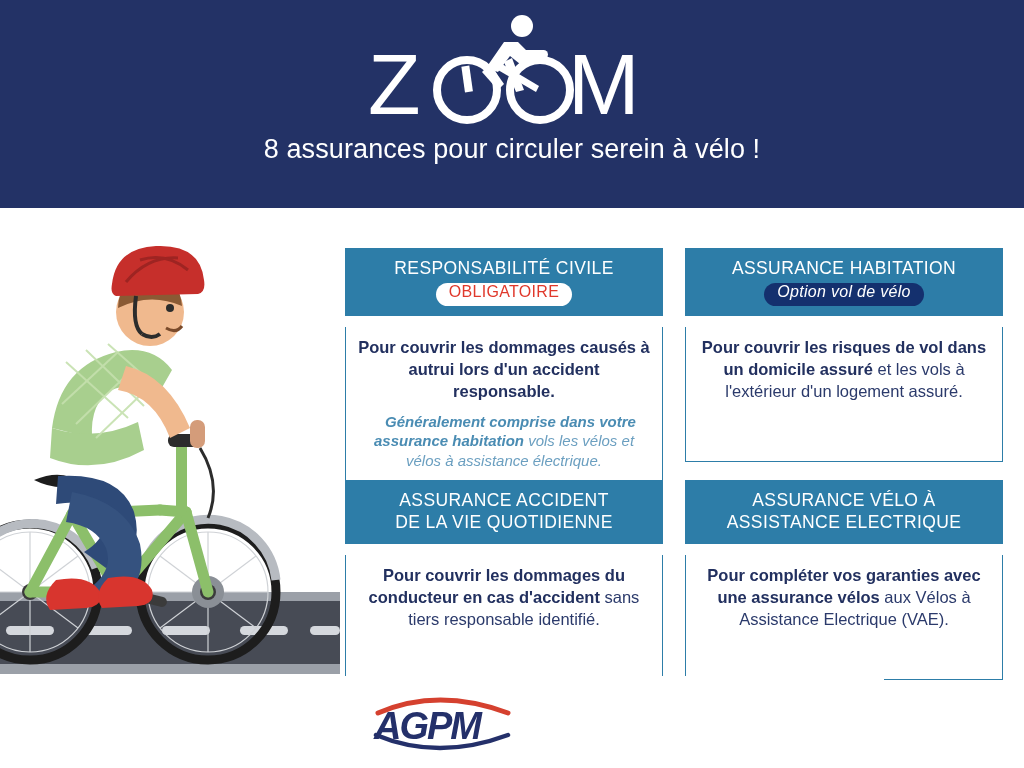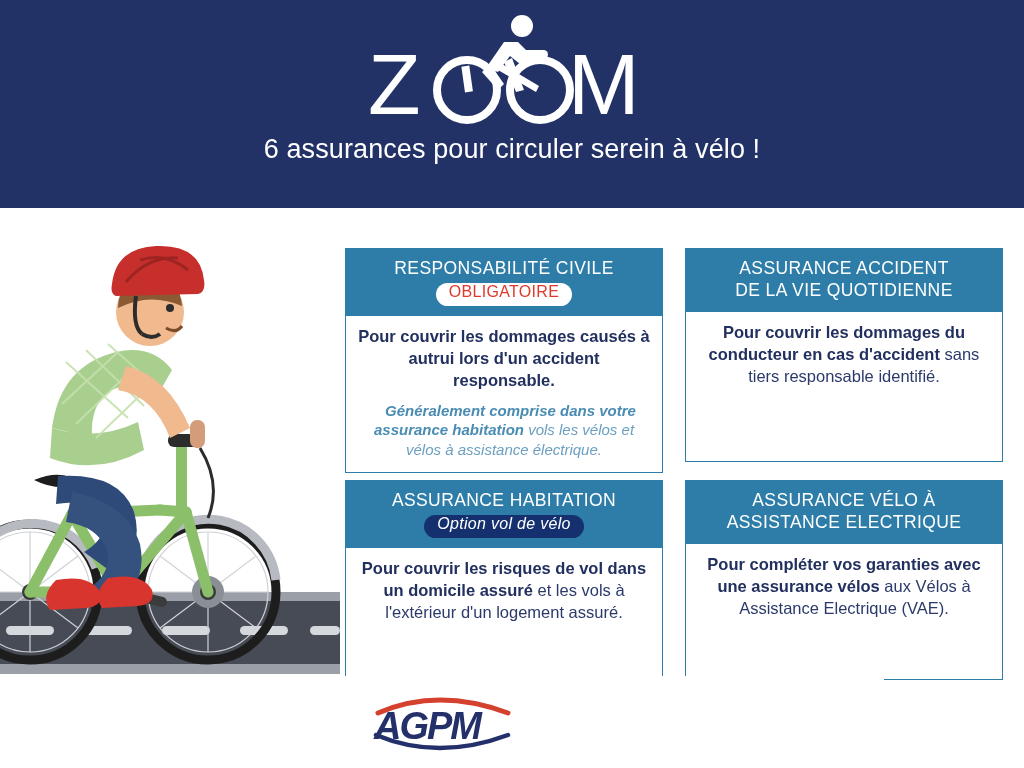--- a/index.html
+++ b/index.html
@@ -39,20 +39,21 @@
     position:absolute; left:345px; top:248px;
     width:660px; height:432px;
     display:grid;
     grid-template-columns:318px 318px;
     grid-template-rows:214px 200px;
     column-gap:22px; row-gap:18px;
   }
   .card {
     display:flex; flex-direction:column;
     background:#ffffff;
+    gap:11px;
   }
   .card-header {
     background:#2d7da8;
     color:#ffffff;
     padding:9px 10px 10px;
     text-align:center;
     flex:0 0 auto;
   }
   .card-header.tall { min-height:62px; }
   .card-title {
@@ -120,21 +121,21 @@
           <path d="M128 52 L142 72 L136 78 L120 60 Z"></path>
           <path d="M150 46 L162 78 L154 80 L142 50 Z"></path>
           <rect x="160" y="40" width="11" height="11" rx="5.5"></rect>
 
           <path d="M140 52 L177 74 L174 80 L136 58 Z"></path>
 
           <rect x="101" y="54" width="8" height="26" transform="rotate(-8 105 66)"></rect>
         </g>
       </svg>
     </div>
-    <div class="banner-subtitle">6 assurances pour circuler serein à vélo !</div>
+    <div class="banner-subtitle">8 assurances pour circuler serein à vélo !</div>
   </div>
 
   <div class="illustration">
     <svg width="340" height="462" viewBox="0 0 340 462">
 
       <rect x="0" y="388" width="340" height="68" fill="#474b55"></rect>
       <rect x="0" y="380" width="340" height="9" fill="#9ba0a8"></rect>
       <rect x="0" y="452" width="340" height="10" fill="#9ba0a8"></rect>
       <g fill="#d5d8dd">
         <rect x="6" y="414" width="48" height="9" rx="4.5"></rect>
@@ -246,39 +247,39 @@
         <div class="body-main">
           <b>Pour couvrir les dommages causés à autrui lors d'un accident responsable.</b><span></span>
         </div>
         <div class="note">
           <b>Généralement comprise dans votre assurance habitation</b><span> vols les vélos et vélos à assistance électrique.</span>
         </div>
       </div>
     </div>
 
     <div class="card">
+      <div class="card-header">
+        <div class="card-title">ASSURANCE HABITATION</div>
+        <span class="badge badge-option">Option vol de vélo</span>
+      </div>
+      <div class="card-body">
+        <div class="body-main">
+          <b>Pour couvrir les risques de vol dans un domicile assuré</b><span> et les vols à l'extérieur d'un logement assuré.</span>
+        </div>
+      </div>
+    </div>
+
+    <div class="card">
       <div class="card-header tall">
         <div class="card-title">ASSURANCE ACCIDENT</div>
         <div class="card-title">DE LA VIE QUOTIDIENNE</div>
       </div>
       <div class="card-body">
         <div class="body-main">
           <b>Pour couvrir les dommages du conducteur en cas d'accident</b><span> sans tiers responsable identifié.</span>
-        </div>
-      </div>
-    </div>
-
-    <div class="card">
-      <div class="card-header">
-        <div class="card-title">ASSURANCE HABITATION</div>
-        <span class="badge badge-option">Option vol de vélo</span>
-      </div>
-      <div class="card-body">
-        <div class="body-main">
-          <b>Pour couvrir les risques de vol dans un domicile assuré</b><span> et les vols à l'extérieur d'un logement assuré.</span>
         </div>
       </div>
     </div>
 
     <div class="card">
       <div class="card-header tall">
         <div class="card-title">ASSURANCE VÉLO À</div>
         <div class="card-title">ASSISTANCE ELECTRIQUE</div>
       </div>
       <div class="card-body">

